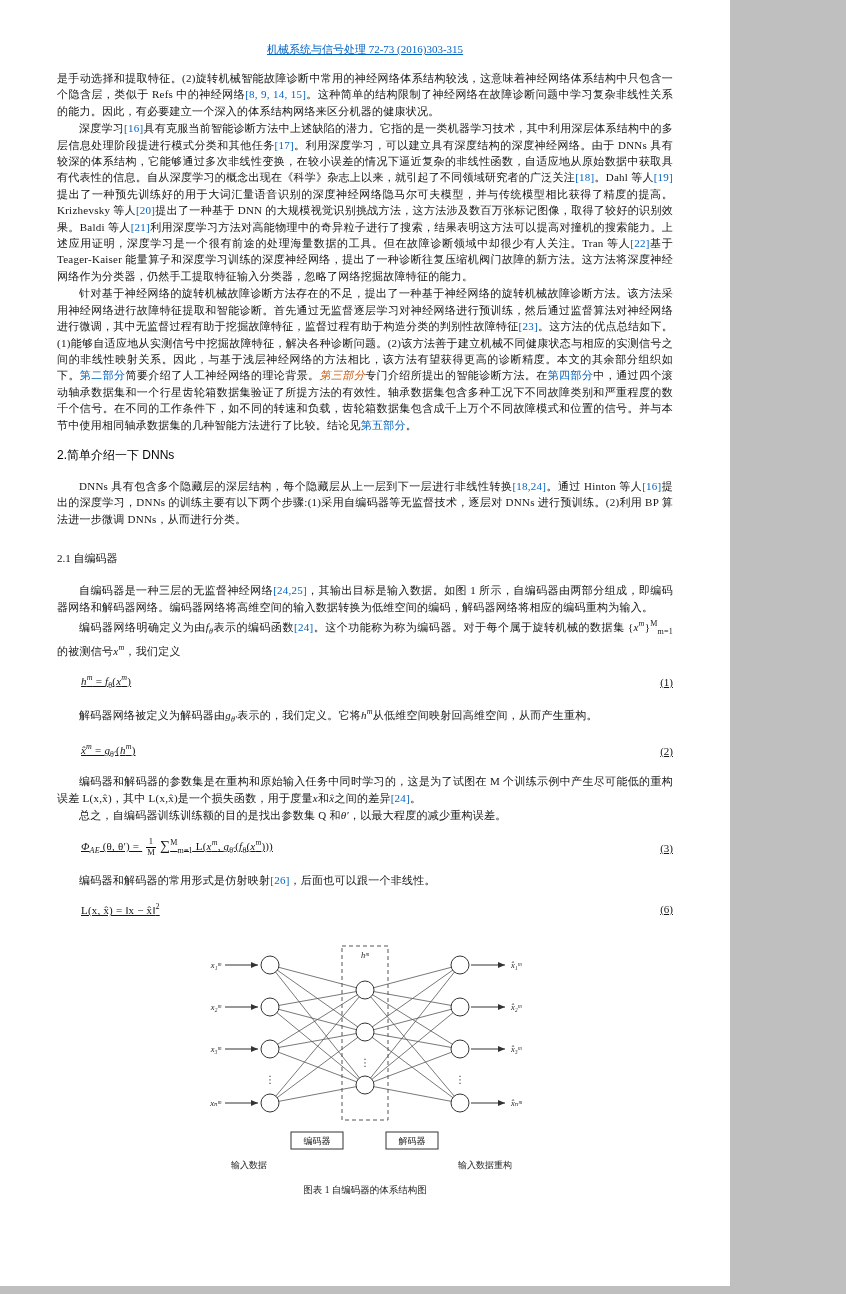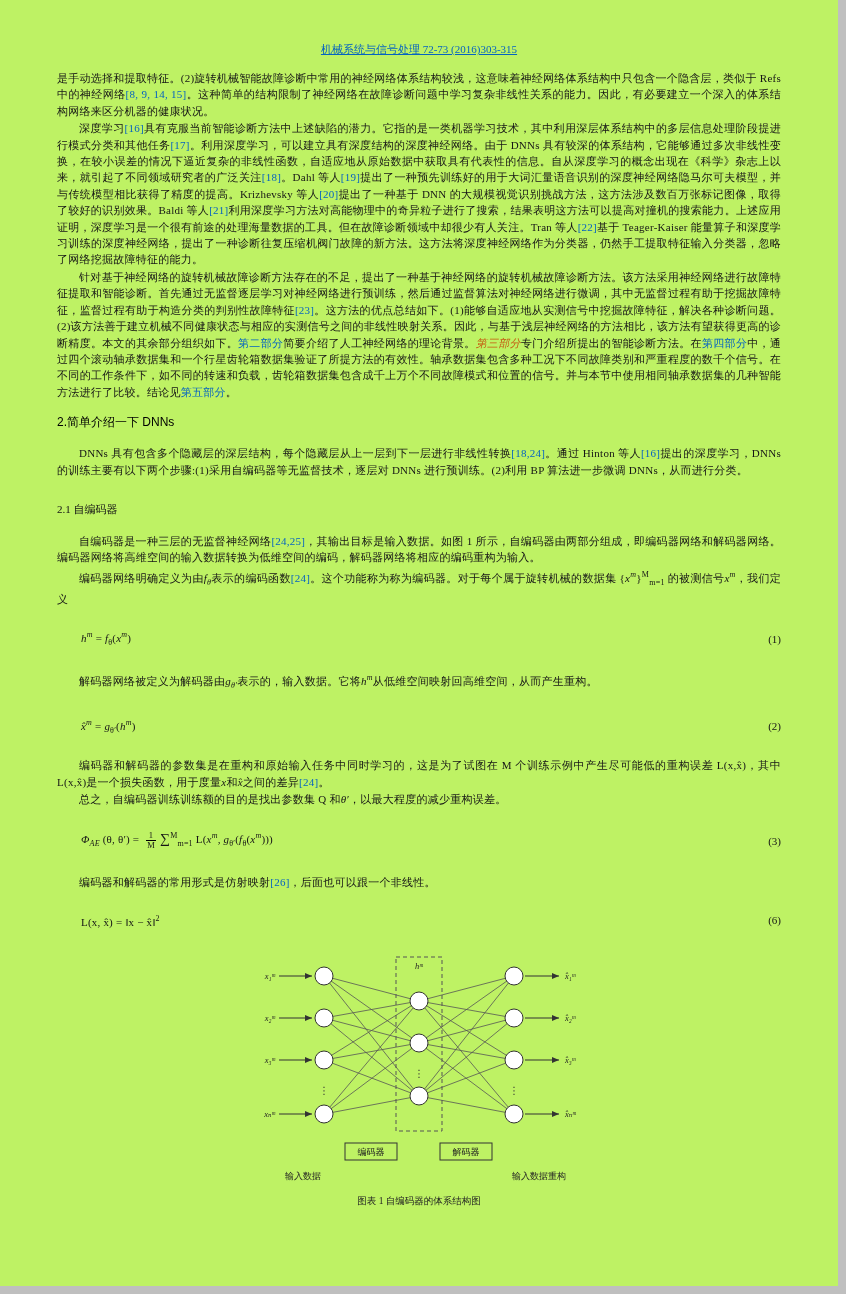--- a/index.html
+++ b/index.html
@@ -3,22 +3,22 @@
 <meta charset="utf-8">
 <style>
   html,body { margin:0; padding:0; }
   body {
     background:#bfbfbf;
     font-family:"Liberation Serif","DejaVu Serif",serif;
     width:846px; height:1294px;
     overflow:hidden;
   }
   .page {
-    width:838px; height:1286px;
-    background:#bef264;
+    width:730px; height:1286px;
+    background:#ffffff;
     box-sizing:border-box;
     padding:42px 57px 0 57px;
     position:relative;
   }
   .header-link {
     display:block;
     text-align:center;
     color:#0563C1;
     text-decoration:underline;
     font-size:11px;
@@ -46,21 +46,22 @@
   }
   .link { color:#0563C1; cursor:pointer; }
   .link-orange { color:#C55A11; cursor:pointer;font-style:italic; }
   .sup { vertical-align:super; font-size:8px; }
   .sub { vertical-align:sub; font-size:8px; }
   .it  { font-style:italic; }
   .big { font-size:14px; }
   .equation {
     display:flex; align-items:center;
     font-size:11px; color:#151515;
-    margin:23px 0;
+    margin:14px 0;
+    text-decoration:underline;
   }
   .eq-body { margin-left:24px; letter-spacing:0.2px; }
   .eq-num  { margin-left:auto; }
   .frac {
     display:inline-flex; flex-direction:column; align-items:center;
     vertical-align:middle; font-size:8.5px; line-height:1.15; margin:0 2px;
   }
   .fr-num { border-bottom:1px solid #000; padding:0 3px; }
   .fr-den { padding:0 3px; }
   .gap-before { margin-top:26px; }
@@ -90,21 +91,21 @@
   <h3 class="subsec">2.1 自编码器</h3>
 
   <p class="body-par"><span>自编码器是一种三层的无监督神经网络</span><span class="link">[24,25]</span><span>，其输出目标是输入数据。如图 1 所示，自编码器由两部分组成，即编码器网络和解码器网络。编码器网络将高维空间的输入数据转换为低维空间的编码，解码器网络将相应的编码重构为输入。</span></p>
   <p class="body-par"><span>编码器网络明确定义为由</span><span class="it">f</span><span class="sub it">θ</span><span>表示的编码函数</span><span class="link">[24]</span><span>。这个功能称为称为编码器。对于每个属于旋转机械的数据集 {</span><span class="it">x</span><span class="sup it">m</span><span>}</span><span class="sup">M</span><span class="sub">m=1</span><span> 的被测信号</span><span class="it">x</span><span class="sup it">m</span><span>，我们定义</span></p>
 
   <div class="equation">
     <span class="eq-body"><span class="it">h</span><span class="sup it">m</span><span> = </span><span class="it">f</span><span class="sub">θ</span><span>(</span><span class="it">x</span><span class="sup it">m</span><span>)</span></span>
     <span class="eq-num">(1)</span>
   </div>
 
-  <p class="body-par"><span>解码器网络被定义为解码器由</span><span class="it">g</span><span class="sub it">θ′</span><span>表示的，输入数据。它将</span><span class="it">h</span><span class="sup it">m</span><span>从低维空间映射回高维空间，从而产生重构。</span></p>
+  <p class="body-par"><span>解码器网络被定义为解码器由</span><span class="it">g</span><span class="sub it">θ′</span><span>表示的，我们定义。它将</span><span class="it">h</span><span class="sup it">m</span><span>从低维空间映射回高维空间，从而产生重构。</span></p>
 
   <div class="equation">
     <span class="eq-body"><span class="it">x̂</span><span class="sup it">m</span><span> = </span><span class="it">g</span><span class="sub">θ′</span><span>(</span><span class="it">h</span><span class="sup it">m</span><span>)</span></span>
     <span class="eq-num">(2)</span>
   </div>
 
   <p class="body-par"><span>编码器和解码器的参数集是在重构和原始输入任务中同时学习的，这是为了试图在 M 个训练示例中产生尽可能低的重构误差 L(x,x̂)，其中 L(x,x̂)是一个损失函数，用于度量</span><span class="it">x</span><span>和</span><span class="it">x̂</span><span>之间的差异</span><span class="link">[24]</span><span>。</span></p>
   <p class="body-par"><span>总之，自编码器训练训练额的目的是找出参数集 Q 和</span><span class="it">θ′</span><span>，以最大程度的减少重构误差。</span></p>
 
   <div class="equation">

